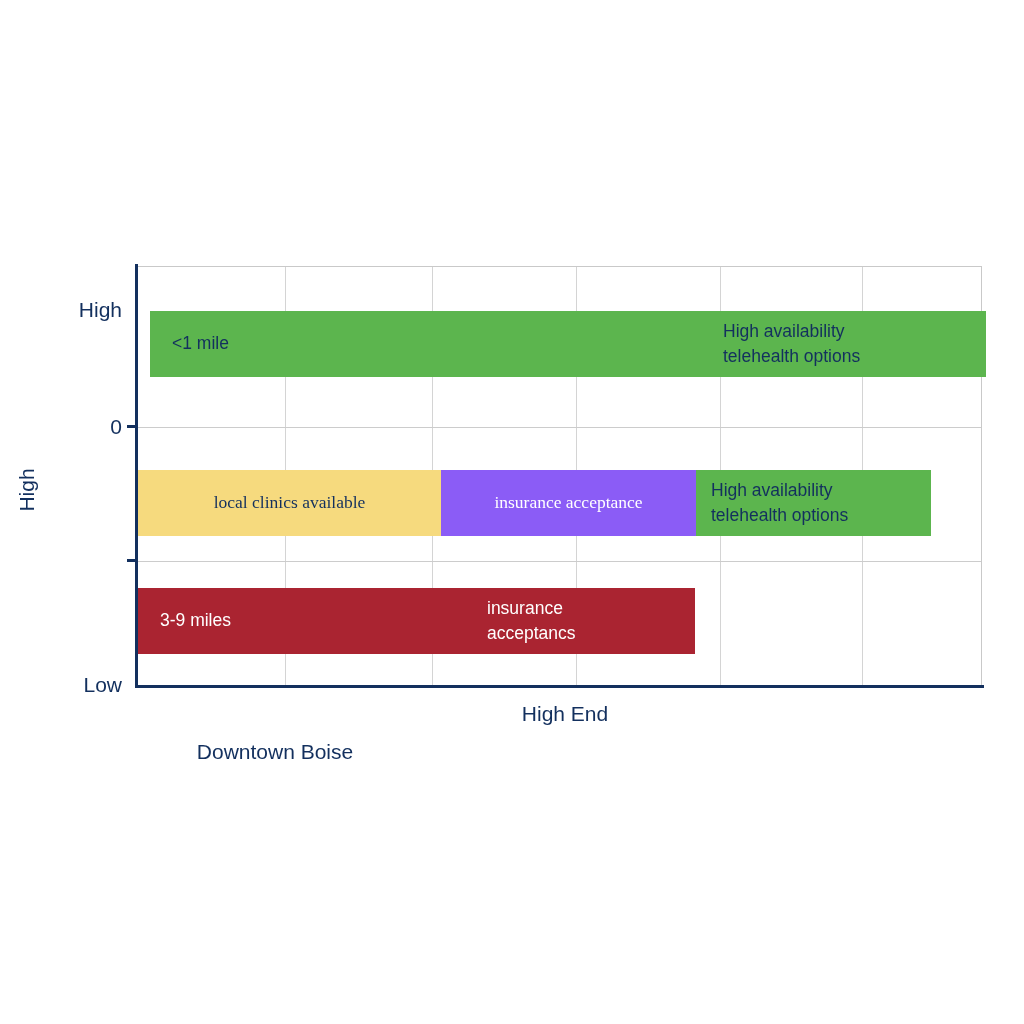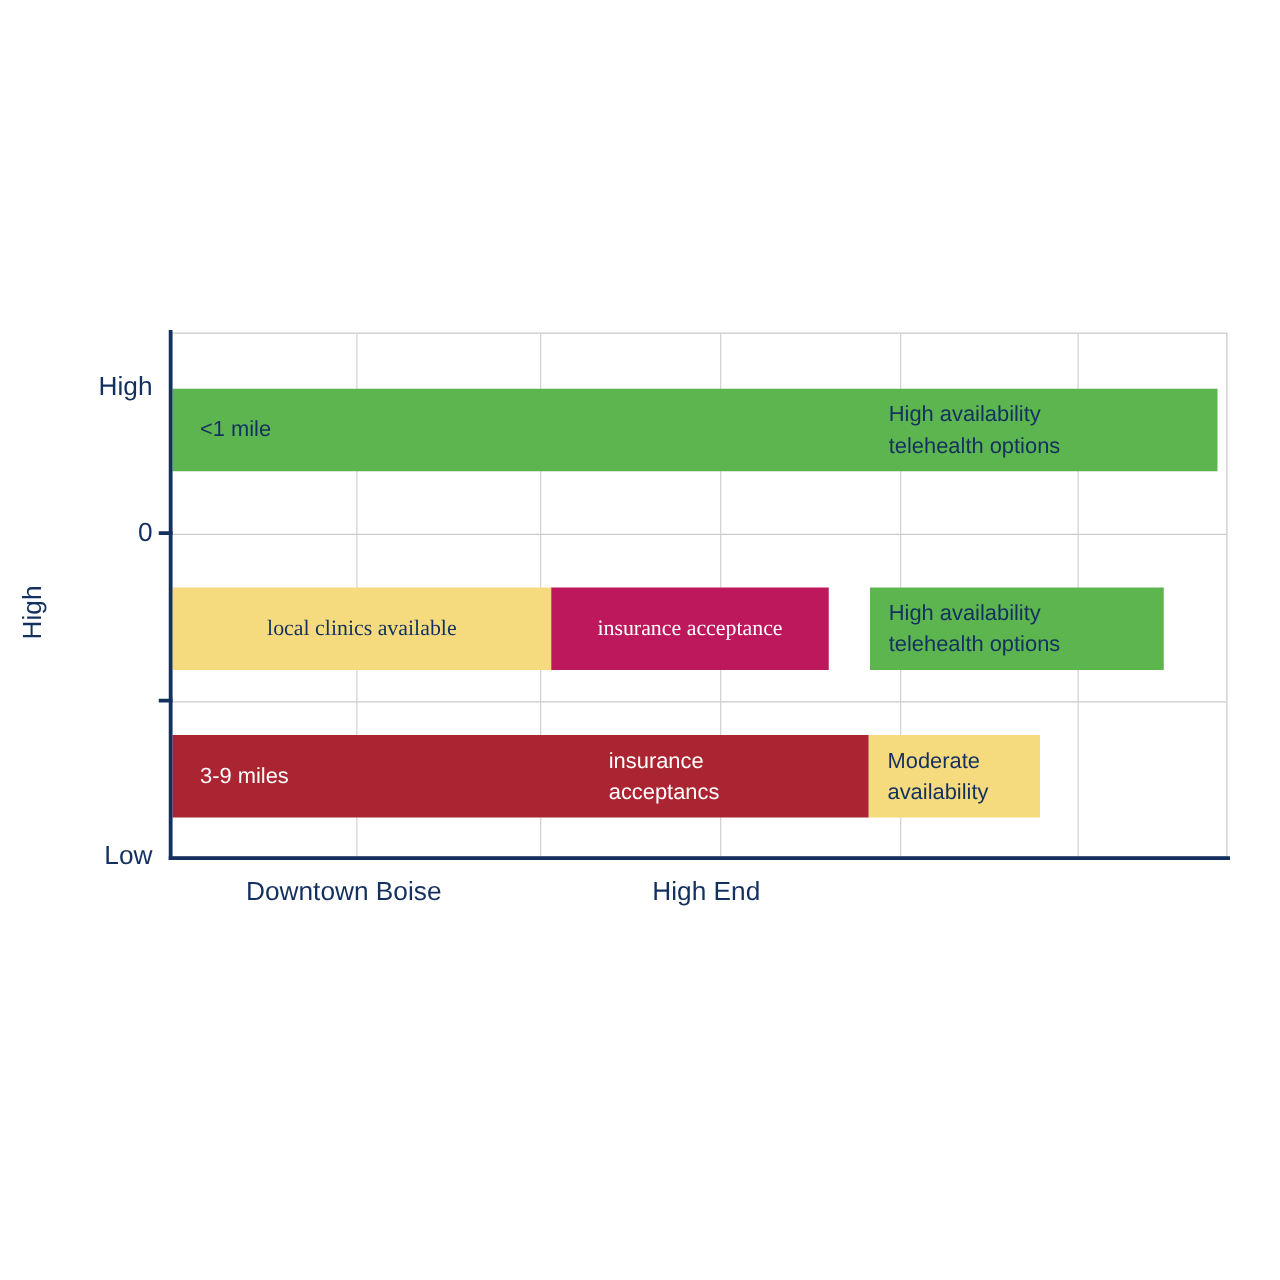--- a/index.html
+++ b/index.html
@@ -88,66 +88,62 @@
   <div id="plot">
     <div class="vgrid" style="left:147px"></div>
     <div class="vgrid" style="left:294px"></div>
     <div class="vgrid" style="left:438px"></div>
     <div class="vgrid" style="left:582px"></div>
     <div class="vgrid" style="left:724px"></div>
 
     <div class="hgrid" style="top:160px"></div>
     <div class="hgrid" style="top:294px"></div>
 
-    <div class="barrow" style="top:44px;left:0;width:845px">
+    <div class="barrow" style="top:44px;left:12px;width:845px">
       <div class="seg align-left dark-text" style="left:0px;width:836px;background:#5cb54e">
         <span class="lbl">&lt;1 mile</span>
       </div>
       <div class="seg dark-text" style="left:573px;width:263px;background:transparent">
         <span class="lbl" style="margin-left:0">High availability
 telehealth options</span>
       </div>
     </div>
 
     <div class="barrow" style="top:203px;left:0;width:845px">
       <div class="seg align-center dark-text" style="left:0px;width:303px;background:#f6da7e">
         <span class="lbl">local clinics available</span>
       </div>
-      <div class="seg align-center light-text" style="left:303px;width:222px;background:#be185d">
+      <div class="seg align-center light-text" style="left:303px;width:255px;background:#8b5cf6">
         <span class="lbl">insurance acceptance</span>
       </div>
       <div class="seg align-left dark-text" style="left:558px;width:235px;background:#5cb54e">
         <span class="lbl" style="margin-left:15px">High availability
 telehealth options</span>
       </div>
     </div>
 
     <div class="barrow" style="top:321px;left:0;width:845px">
       <div class="seg align-left light-text" style="left:0px;width:557px;background:#aa2431">
         <span class="lbl">3-9 miles</span>
       </div>
       <div class="seg light-text" style="left:333px;width:224px;background:transparent">
         <span class="lbl" style="margin-left:16px">insurance
 acceptancs</span>
       </div>
-      <div class="seg align-left dark-text" style="left:557px;width:137px;background:#f6da7e">
-        <span class="lbl" style="margin-left:15px">Moderate
-availability</span>
-      </div>
     </div>
   </div>
 
   <div id="yspine"></div>
   <div id="xspine"></div>
 
   <div class="ytick" style="top:425px"></div>
   <div class="ytick" style="top:559px"></div>
 
   <div class="ylabel-text" style="left:0px;top:298px;width:122px">High</div>
   <div class="ylabel-text" style="left:0px;top:415px;width:122px">0</div>
   <div class="ylabel-text" style="left:0px;top:673px;width:122px">Low</div>
 
   <div id="yaxis-title">High</div>
 
-  <div class="xlabel-text" style="left:135px;top:702px;width:280px">Downtown Boise</div>
+  <div class="xlabel-text" style="left:135px;top:740px;width:280px">Downtown Boise</div>
   <div class="xlabel-text" style="left:425px;top:702px;width:280px">High End</div>
 
 </div>
 
 </body></html>

